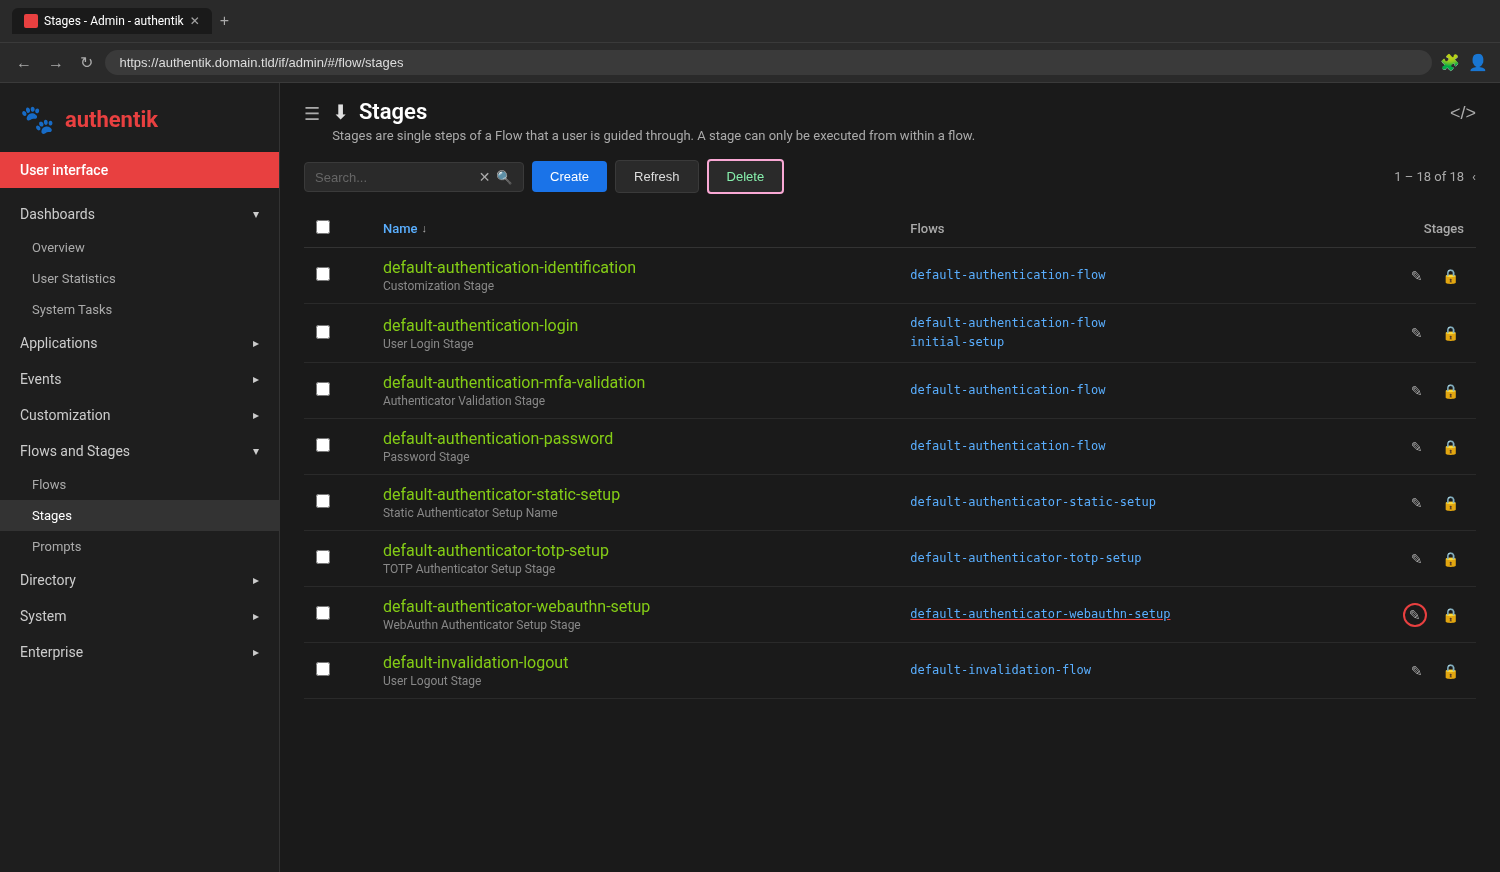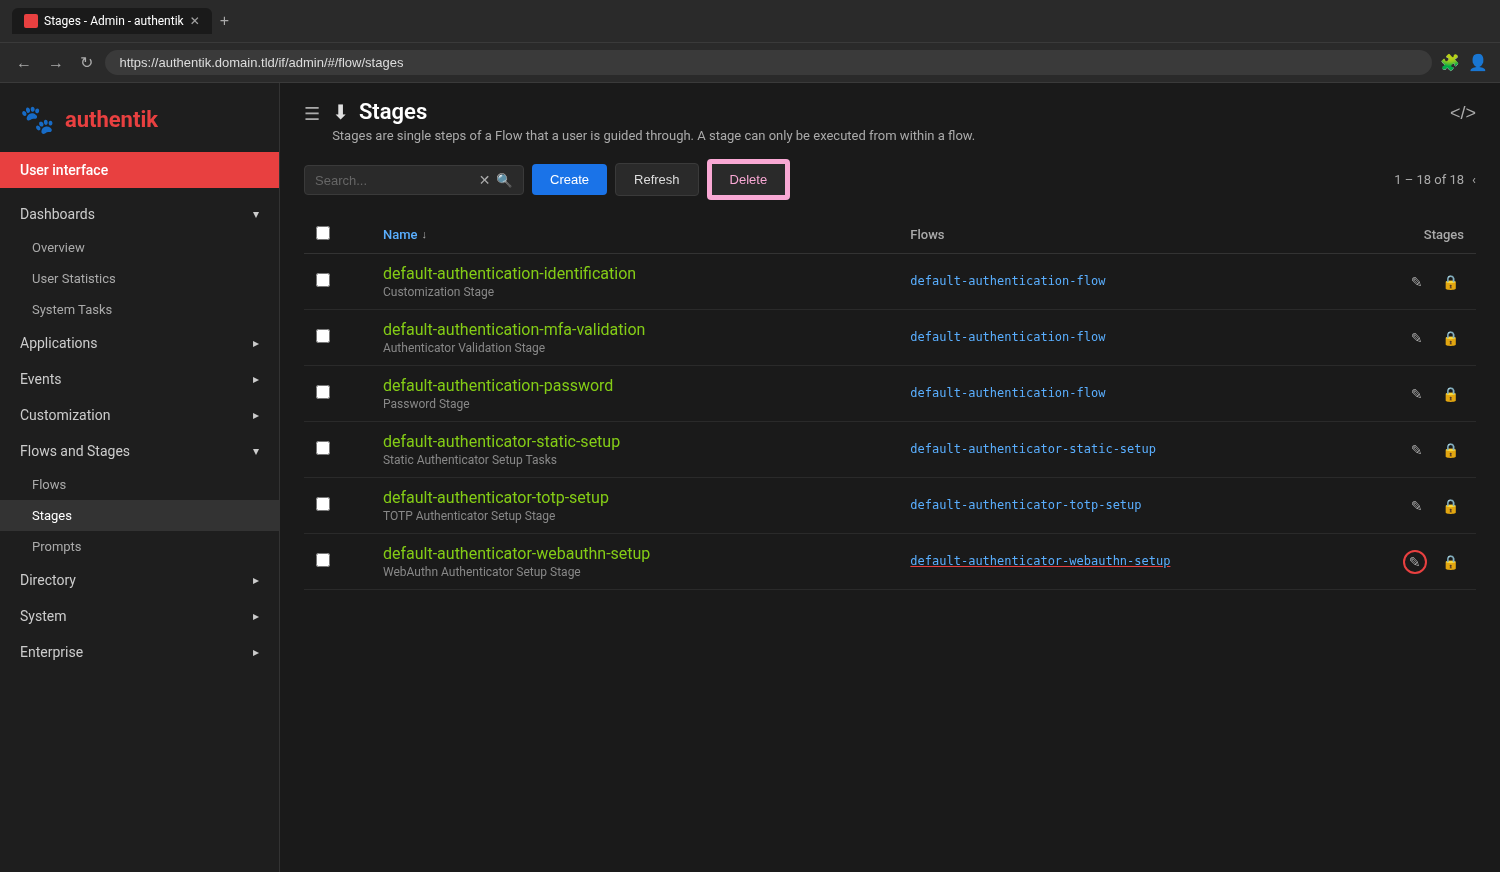--- a/index.html
+++ b/index.html
@@ -39,21 +39,21 @@
 
     
     .toolbar { display: flex; align-items: center; gap: 8px; padding: 16px 24px; }
     .search-box { display: flex; align-items: flex-end; background: #2a2a2a; border: 1px solid #3a3a3a; border-radius: 4px; padding: 6px 10px; gap: 6px; flex: 0 0 220px; }
     .search-input { background: none; border: none; color: #ddd; outline: none; font-size: 13px; width: 100%; }
     .search-input::placeholder { color: #666; }
     .search-clear { background: none; border: none; color: #aaa; cursor: pointer; font-size: 14px; }
     .search-icon-btn { background: none; border: none; color: #aaa; cursor: pointer; }
     .btn-create { background: #1a73e8; color: #fff; border: none; border-radius: 4px; padding: 8px 18px; cursor: pointer; font-size: 13px; }
     .btn-refresh { background: #2a2a2a; color: #ddd; border: 1px solid #3a3a3a; border-radius: 4px; padding: 8px 18px; cursor: pointer; font-size: 13px; }
-    .btn-delete { background: #2a2a2a; color: #f9a8d4; border: 5px solid #f9a8d4; border-radius: 4px; padding: 8px 18px; cursor: pointer; font-size: 13px; }
+    .btn-delete { background: #2a2a2a; color: #86efac; border: 2px solid #f9a8d4; border-radius: 4px; padding: 8px 18px; cursor: pointer; font-size: 13px; }
     .pagination { margin-left: auto; color: #aaa; font-size: 13px; display: flex; gap: 8px; }
 
     
     .table-container { padding: 0 24px; }
     .data-table { width: 100%; border-collapse: collapse; }
     .data-table thead tr { border-bottom: 1px solid #333; }
     .data-table th { padding: 10px 12px; text-align: left; color: #aaa; font-size: 13px; font-weight: 500; }
     .data-table tbody tr { border-bottom: 1px solid #2a2a2a; }
     .data-table td { padding: 10px 12px; font-size: 13px; vertical-align: middle; }
     .col-check { width: 40px; }
@@ -233,20 +233,37 @@
               <a class="flow-link">default-authentication-flow</a>
             </td>
             <td>
               <div class="actions-cell">
                 <button class="action-btn">✎</button>
                 <button class="action-btn">🔒</button>
               </div>
             </td>
           </tr>
 
+          <tr>
+            <td><input type="checkbox" class="row-check" style=""></td>
+            <td>
+              <div class="stage-name">default-authentication-login</div>
+              <div class="stage-sub">User Login Stage</div>
+            </td>
+            <td>
+              <a class="flow-link">default-authentication-flow</a>
+              <a class="flow-link">initial-setup</a>
+            </td>
+            <td>
+              <div class="actions-cell">
+                <button class="action-btn">✎</button>
+                <button class="action-btn">🔒</button>
+              </div>
+            </td>
+          </tr>
 
           <tr>
             <td><input type="checkbox" class="row-check" style=""></td>
             <td>
               <div class="stage-name">default-authentication-mfa-validation</div>
               <div class="stage-sub">Authenticator Validation Stage</div>
             </td>
             <td>
               <a class="flow-link">default-authentication-flow</a>
             </td>
@@ -272,21 +289,21 @@
                 <button class="action-btn">✎</button>
                 <button class="action-btn">🔒</button>
               </div>
             </td>
           </tr>
 
           <tr>
             <td><input type="checkbox" class="row-check" style=""></td>
             <td>
               <div class="stage-name">default-authenticator-static-setup</div>
-              <div class="stage-sub">Static Authenticator Setup Tasks</div>
+              <div class="stage-sub">Static Authenticator Setup Name</div>
             </td>
             <td>
               <a class="flow-link">default-authenticator-static-setup</a>
             </td>
             <td>
               <div class="actions-cell">
                 <button class="action-btn">✎</button>
                 <button class="action-btn">🔒</button>
               </div>
             </td>
@@ -319,17 +336,33 @@
               <a class="flow-link underline-red">default-authenticator-webauthn-setup</a>
             </td>
             <td>
               <div class="actions-cell">
                 <button class="action-btn circled-btn" style="border:2px solid #e84040; border-radius:50%; padding:2px 4px;">✎</button>
                 <button class="action-btn">🔒</button>
               </div>
             </td>
           </tr>
 
+          <tr>
+            <td><input type="checkbox" class="row-check" style=""></td>
+            <td>
+              <div class="stage-name">default-invalidation-logout</div>
+              <div class="stage-sub">User Logout Stage</div>
+            </td>
+            <td>
+              <a class="flow-link">default-invalidation-flow</a>
+            </td>
+            <td>
+              <div class="actions-cell">
+                <button class="action-btn">✎</button>
+                <button class="action-btn">🔒</button>
+              </div>
+            </td>
+          </tr>
         </tbody>
       </table>
     </div>
   </main>
 </div>
 
 </body></html>

